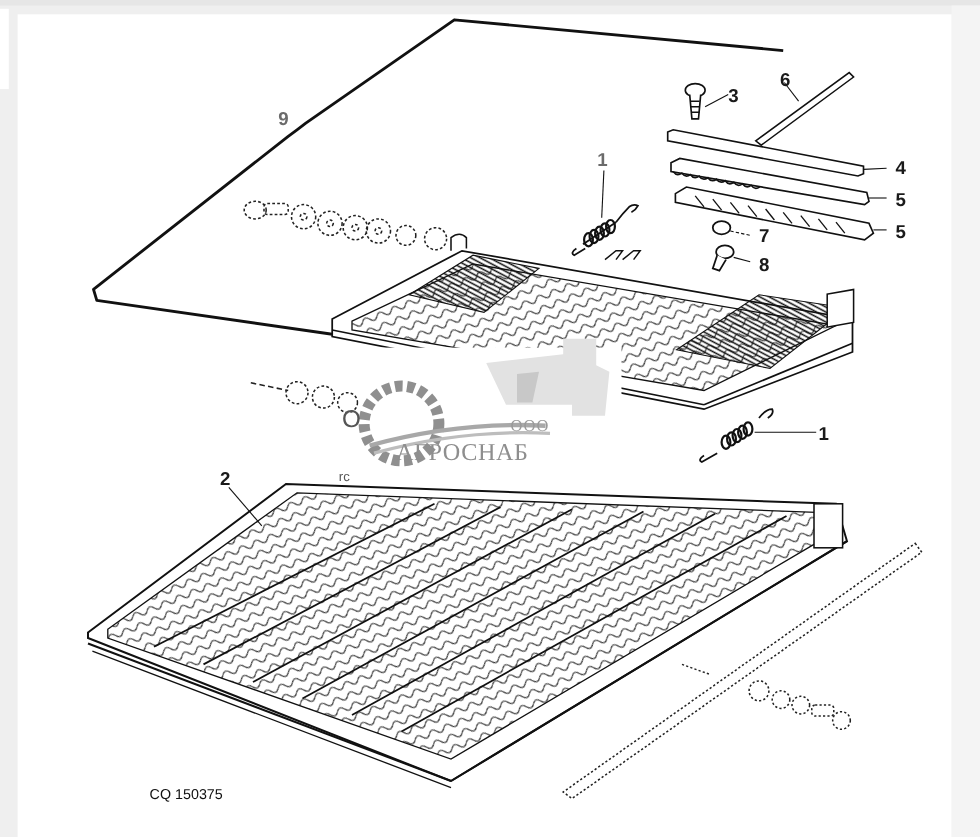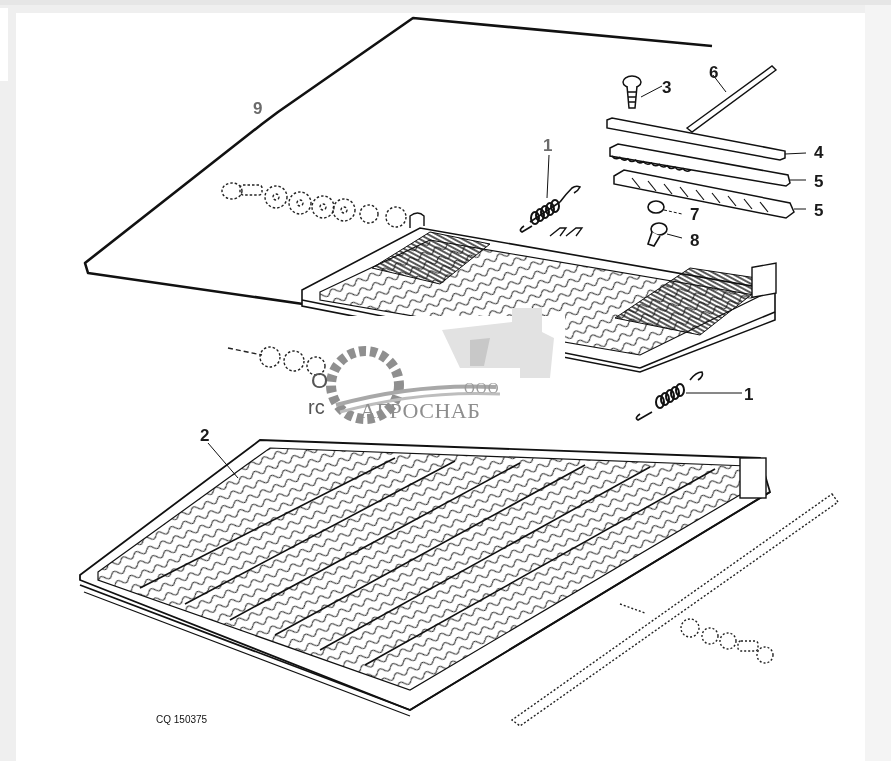--- a/index.html
+++ b/index.html
@@ -31,23 +31,23 @@
     .callout {
       position: absolute;
       font-family: "Liberation Sans", sans-serif;
       font-weight: bold;
       font-size: 17px;
       color: #1a1a1a;
       line-height: 1;
     }
     .callout.faint { color: #6b6b6b; }
     .figure-code {
-      position: absolute; left: 156px; top: 714px;
+      position: absolute; left: 136px; top: 714px;
       font-family: "Liberation Sans", sans-serif;
-      font-size: 10px; color: #111;
+      font-size: 13px; color: #111;
     }
     .wm-ooo {
       position: absolute; left: 464px; top: 380px;
       font-family: "Liberation Serif", serif; font-size: 15px; color: #9a9a9a;
       letter-spacing: 1px;
     }
     .wm-name {
       position: absolute; left: 360px; top: 398px;
       font-family: "Liberation Serif", serif; font-size: 22px; color: #8e8e8e;
       letter-spacing: 0.5px;
@@ -230,15 +230,15 @@
 <div class="callout" style="left:814px; top:202px;">5</div>
 <div class="callout" style="left:690px; top:206px;">7</div>
 <div class="callout" style="left:690px; top:232px;">8</div>
 <div class="callout" style="left:744px; top:386px;">1</div>
 <div class="callout" style="left:200px; top:427px;">2</div>
 
 <div class="wm-ooo">ООО</div>
 <div class="wm-name">АГРОСНАБ</div>
 
 <div class="stray-text" style="left:311px; top:368px; font-size:22px;">O</div>
-<div class="stray-text" style="left:308px; top:396px; font-size:20px;">rc</div>
+<div class="stray-text" style="left:308px; top:426px; font-size:12px;">rc</div>
 
 <div class="figure-code">CQ 150375</div>
 
 </body></html>

